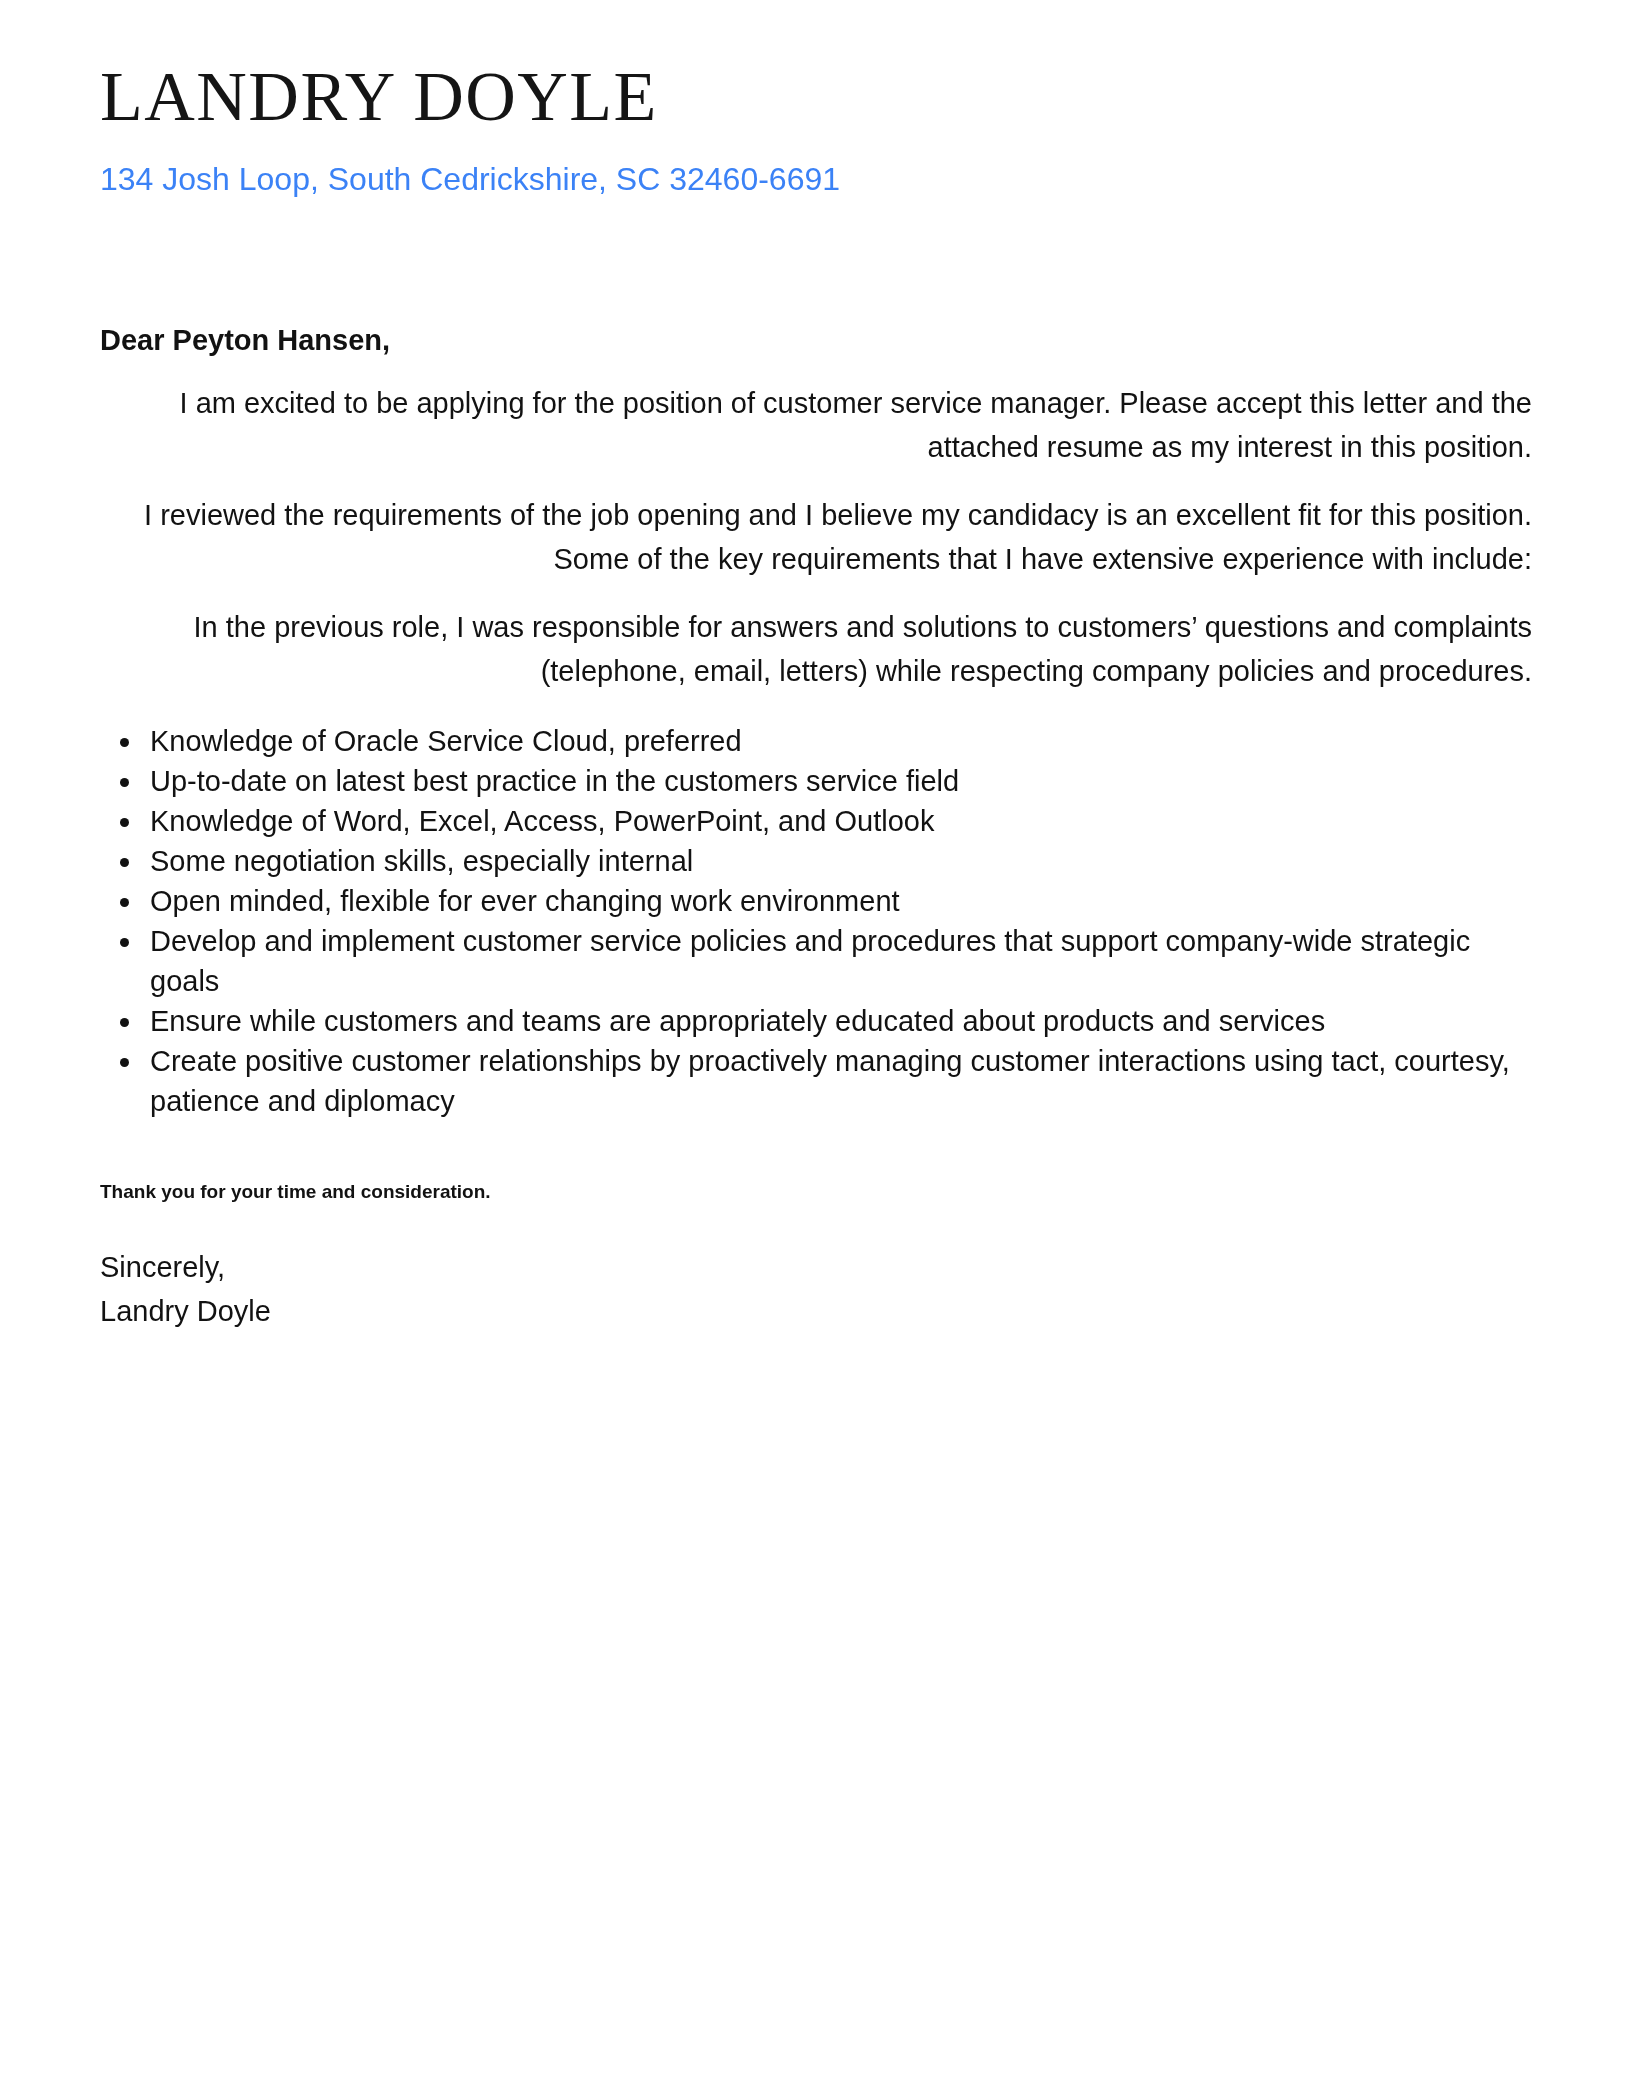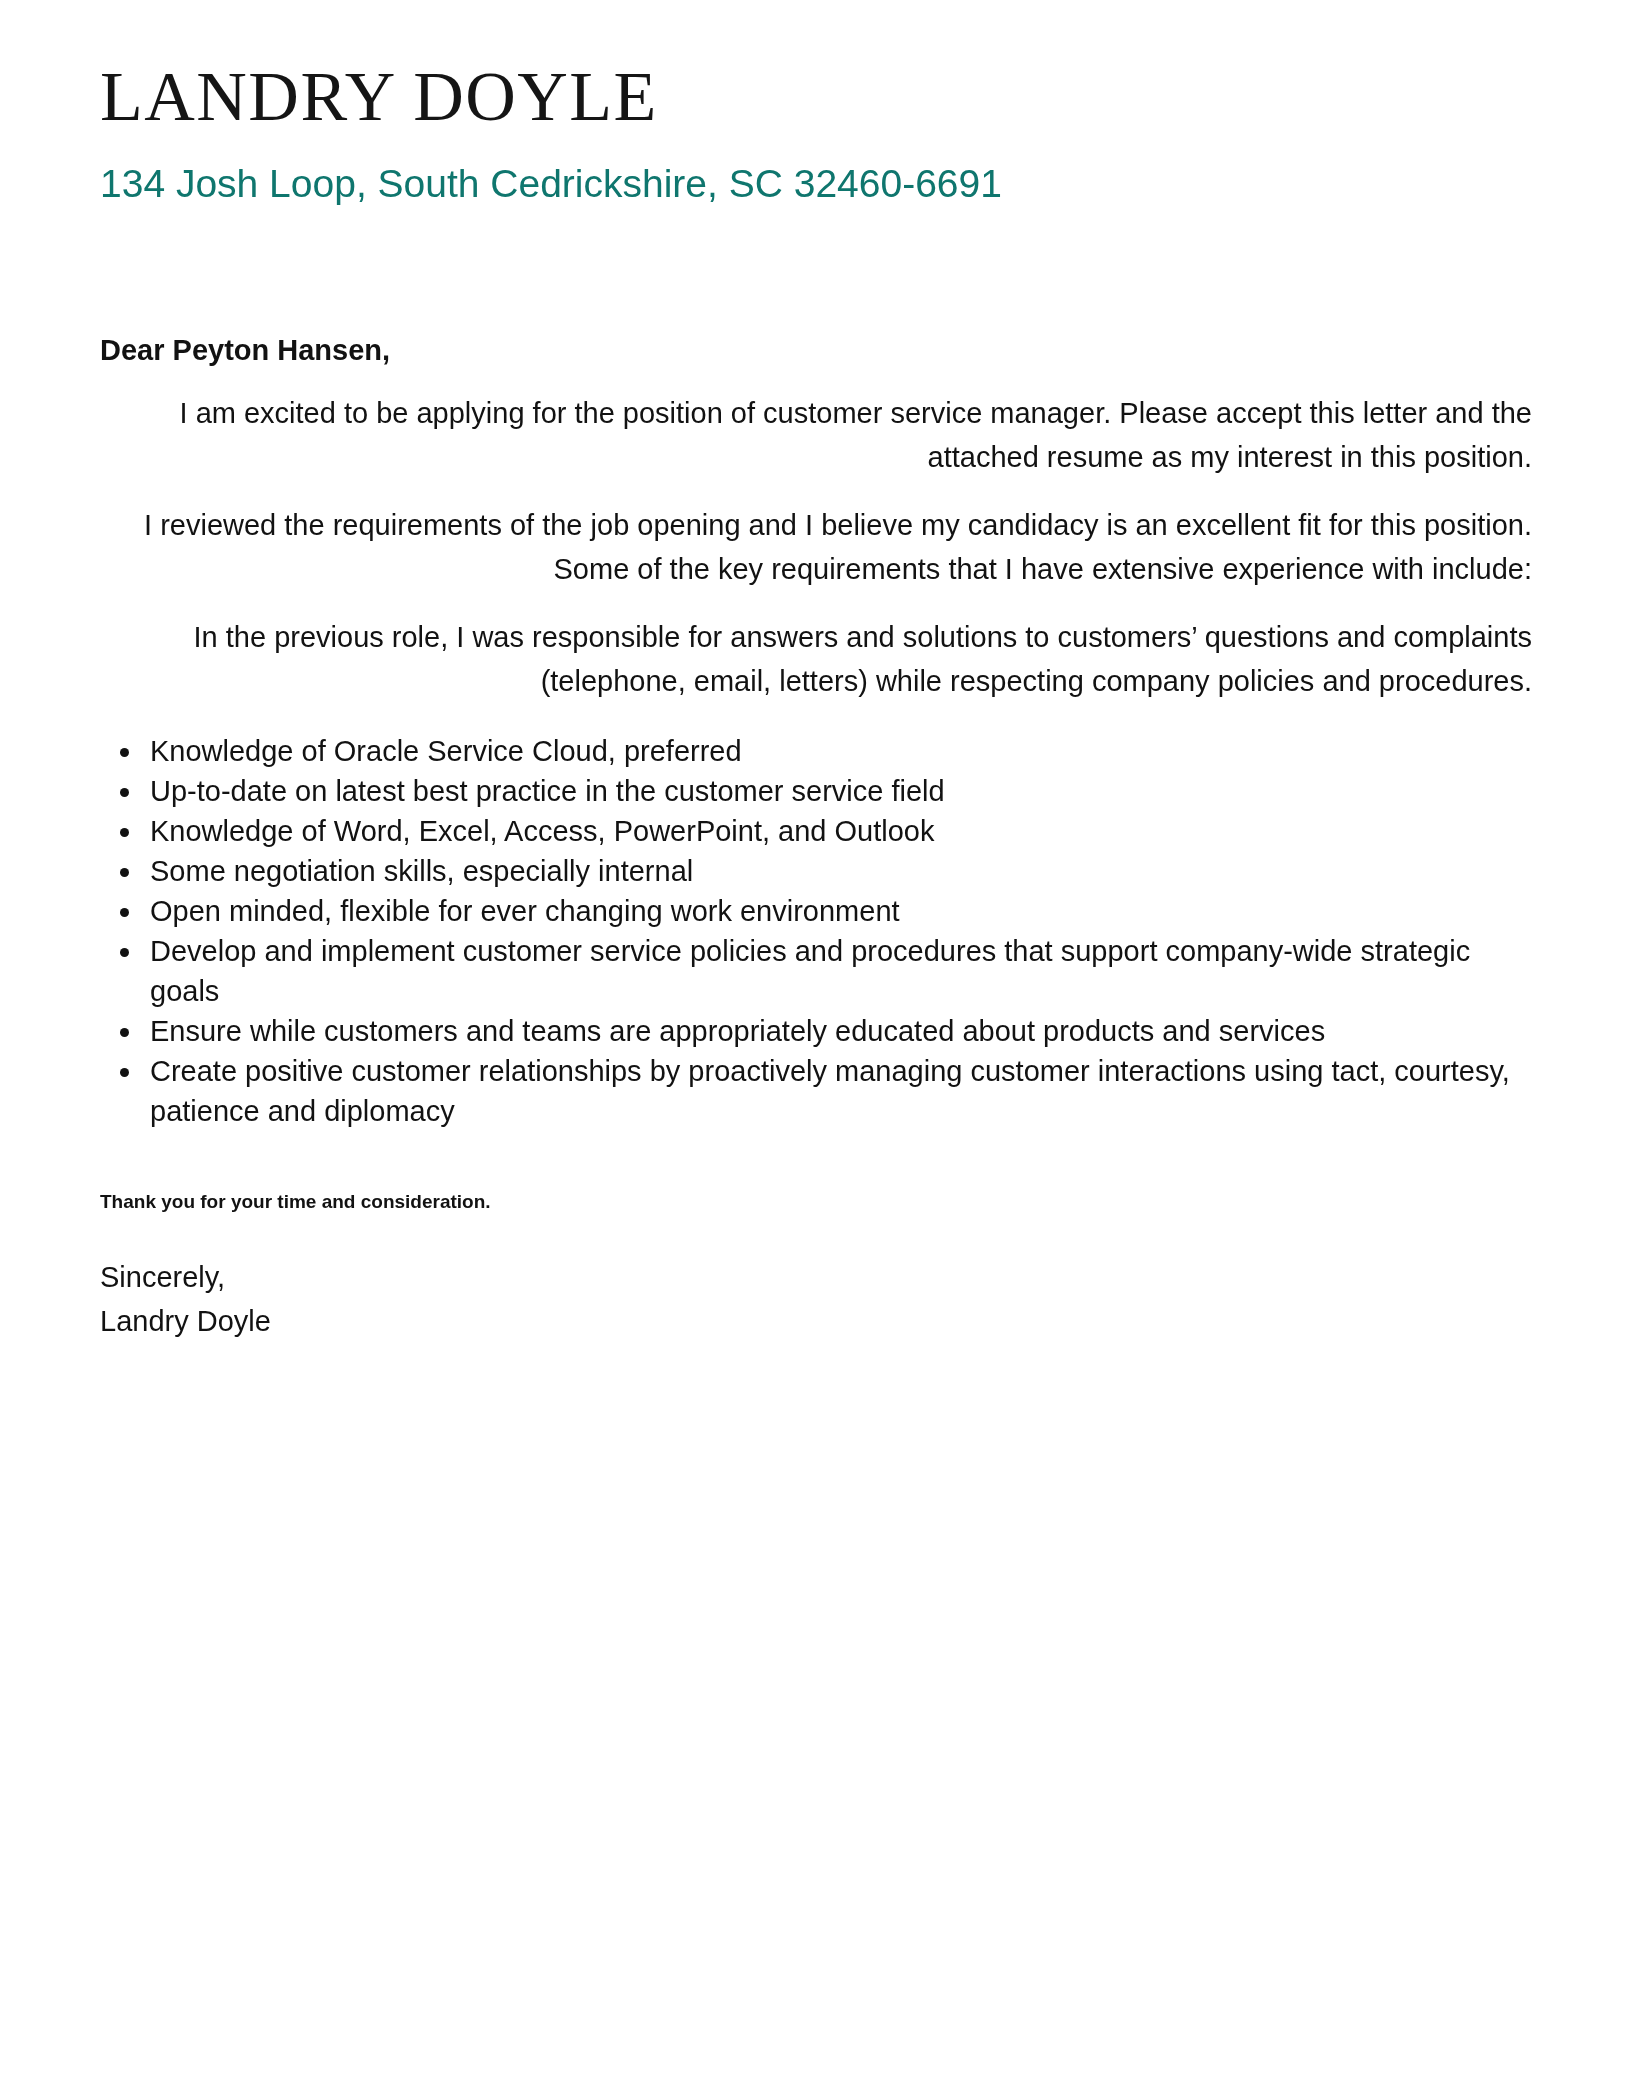--- a/index.html
+++ b/index.html
@@ -21,24 +21,24 @@
   .name-title {
     font-family: "Liberation Serif", serif;
     font-weight: 400;
     font-size: 70px;
     line-height: 1.1;
     letter-spacing: 1.5px;
     color: #151515;
     margin: 0;
   }
   .address-line {
-    font-size: 39px;
+    font-size: 32px;
     line-height: 1.4;
     margin-top: 22px;
-    color: #0f766e;
+    color: #3b82f6;
   }
   .greeting {
     font-size: 29px;
     font-weight: 700;
     margin-top: 122px;
   }
   .body-paragraph {
     font-size: 29px;
     line-height: 44px;
     margin: 24px 0;
@@ -79,21 +79,21 @@
   <div class="greeting">Dear Peyton Hansen,</div>
 
   <p class="body-paragraph">I am excited to be applying for the position of customer service manager. Please accept this letter and the attached resume as my interest in this position.</p>
 
   <p class="body-paragraph">I reviewed the requirements of the job opening and I believe my candidacy is an excellent fit for this position. Some of the key requirements that I have extensive experience with include:</p>
 
   <p class="body-paragraph">In the previous role, I was responsible for answers and solutions to customers’ questions and complaints (telephone, email, letters) while respecting company policies and procedures.</p>
 
   <ul class="requirements-list">
     <li>Knowledge of Oracle Service Cloud, preferred</li>
-    <li>Up-to-date on latest best practice in the customer service field</li>
+    <li>Up-to-date on latest best practice in the customers service field</li>
     <li>Knowledge of Word, Excel, Access, PowerPoint, and Outlook</li>
     <li>Some negotiation skills, especially internal</li>
     <li>Open minded, flexible for ever changing work environment</li>
     <li>Develop and implement customer service policies and procedures that support company-wide strategic goals</li>
     <li>Ensure while customers and teams are appropriately educated about products and services</li>
     <li>Create positive customer relationships by proactively managing customer interactions using tact, courtesy, patience and diplomacy</li>
   </ul>
 
   <div class="closing-thanks">Thank you for your time and consideration.</div>
 

